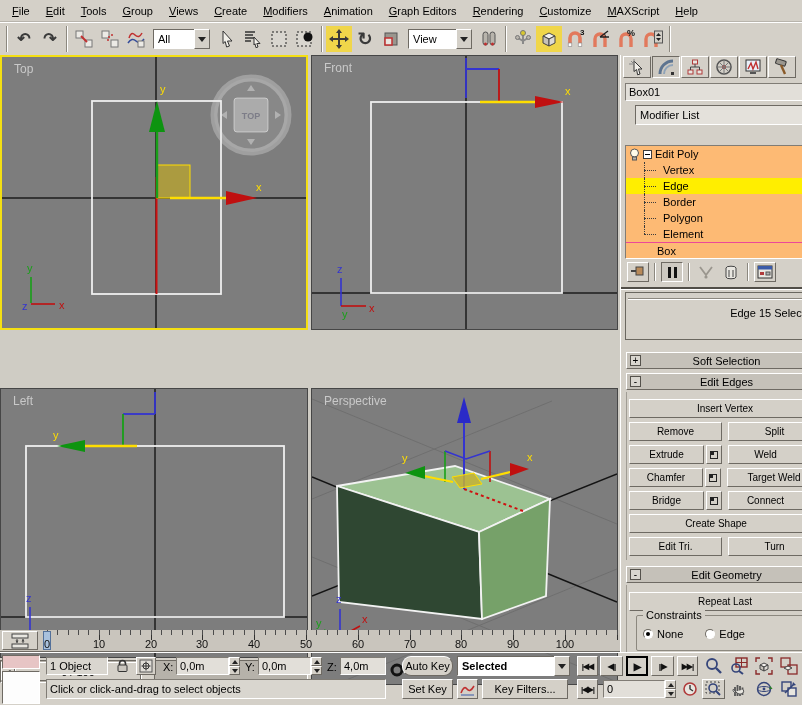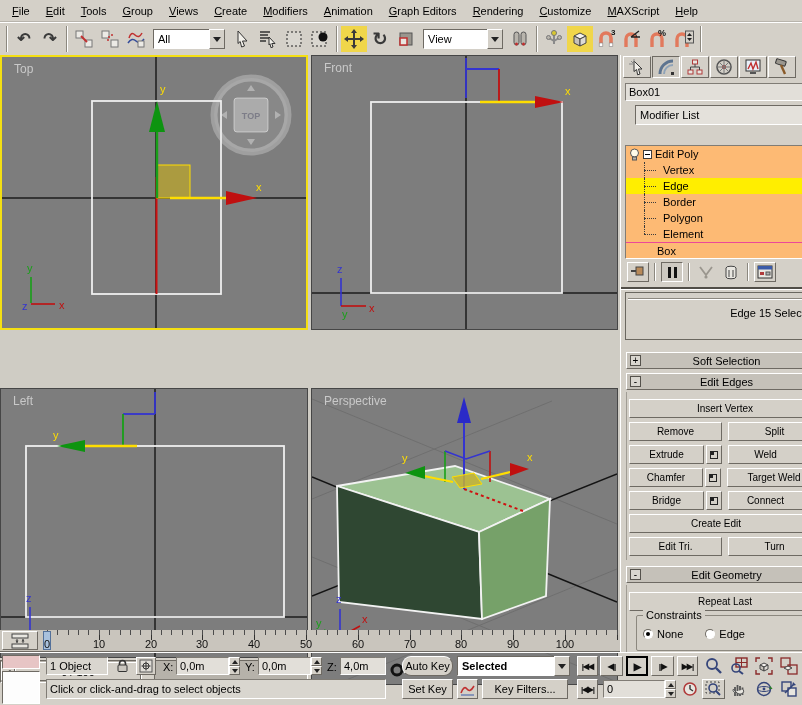--- a/index.html
+++ b/index.html
@@ -190,21 +190,21 @@
         <circle cx="8" cy="11" r="1" fill="#c03030"></circle>
       </svg>
   </div>
   <div class="tbtn">
     <svg width="20" height="20" viewBox="0 0 20 20">
         <path d="M3,9 Q5,2 9,6 Q13,10 16,4" fill="none" stroke="#c03030" stroke-width="1.5"></path>
         <path d="M2,14 Q6,8 10,12 Q14,16 18,10" fill="none" stroke="#334b9a" stroke-width="1.5"></path>
         <rect x="12" y="12" width="6" height="6" fill="#eceae5" stroke="#777"></rect>
       </svg>
   </div>
-  <div class="combo" style="width:72px;margin:0 4px;">
+  <div class="combo" style="width:57px;margin:0 4px;">
     <div class="cfld" style="flex:1;">All</div>
     <div class="cbtn">
         <i class="tri"></i>
       </div>
   </div>
   <div class="tbtn">
     <svg width="18" height="18" viewBox="0 0 18 18">
         <polygon points="5,1 14,11 9.5,11 11.5,16 8.6,17 7.2,11.5 5,13.5" fill="#f2f0ea" stroke="#333"></polygon>
       </svg>
   </div>
@@ -237,21 +237,21 @@
   </div>
   <div class="tbtn">
       <span class="glyph" style="font-size:18px;">↻</span>
     </div>
   <div class="tbtn">
     <svg width="18" height="18" viewBox="0 0 18 18">
         <rect x="3" y="3" width="12" height="12" fill="#9a968e" stroke="#555"></rect>
         <rect x="3" y="8" width="7" height="7" fill="#e8e6e0" stroke="#c03030" stroke-width="1.5"></rect>
       </svg>
   </div>
-  <div class="combo" style="width:80px;margin:10px 4px;">
+  <div class="combo" style="width:64px;margin:10px 4px;">
     <div class="cfld" style="flex:1;">View</div>
     <div class="cbtn">
         <i class="tri"></i>
       </div>
   </div>
   <div class="tbtn">
     <svg width="20" height="20" viewBox="0 0 20 20">
         <rect x="4" y="3" width="5" height="13" rx="2.5" fill="#b8b4ac" stroke="#555"></rect>
         <rect x="11" y="3" width="5" height="13" rx="2.5" fill="#b8b4ac" stroke="#555"></rect>
         <circle cx="6.5" cy="15" r="1.5" fill="#c03030"></circle>
@@ -683,21 +683,21 @@
             <span>Connect</span>
           </div>
         <div class="mini btn">
             <i></i>
           </div>
       </div>
     </div>
     <div class="brow">
       <div class="bgrp">
         <div class="b btn">
-            <span>Create Edit</span>
+            <span>Create Shape</span>
           </div>
         <div class="mini btn">
             <i></i>
           </div>
       </div>
     </div>
     <div class="brow">
       <div class="b btn">
           <span>Edit Tri.</span>
         </div>

